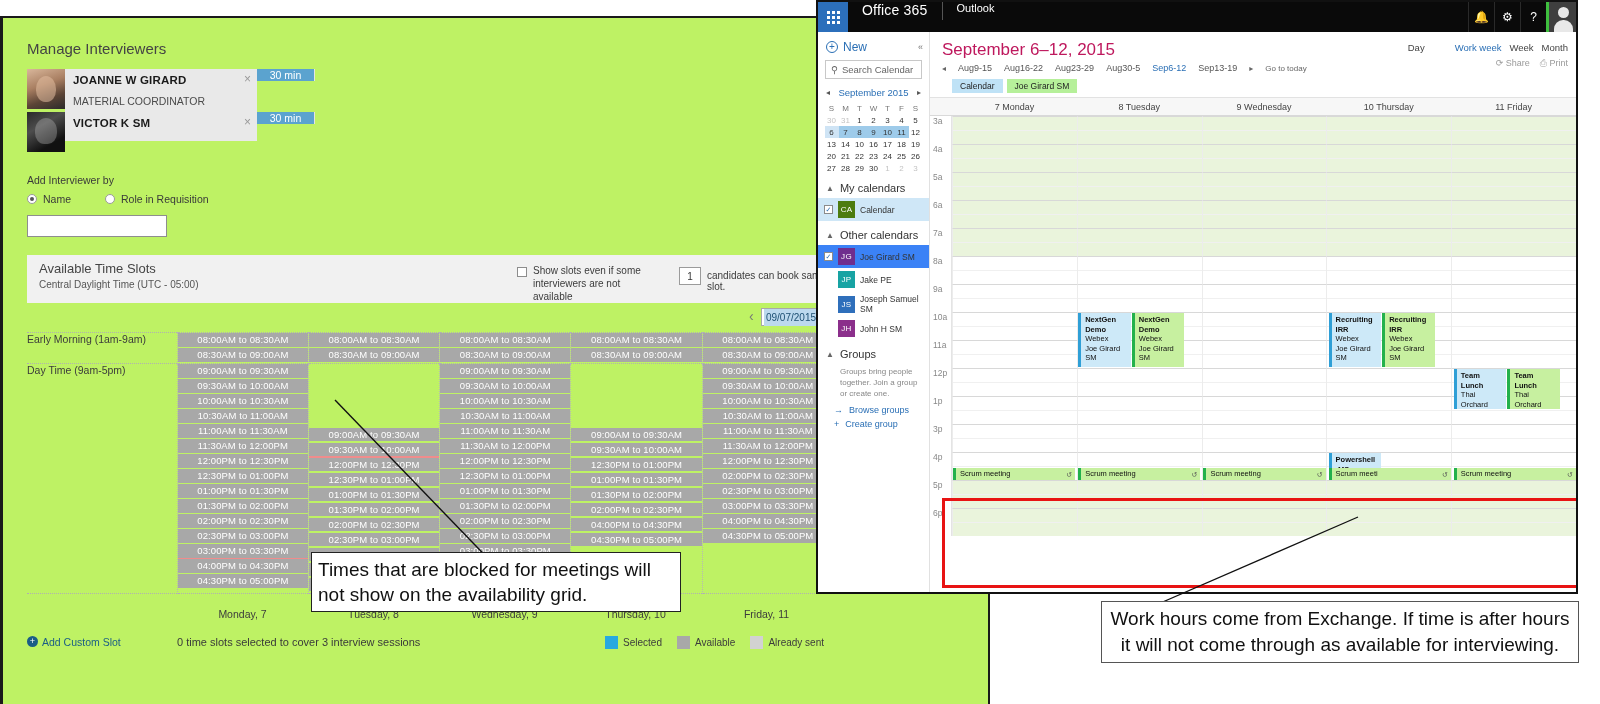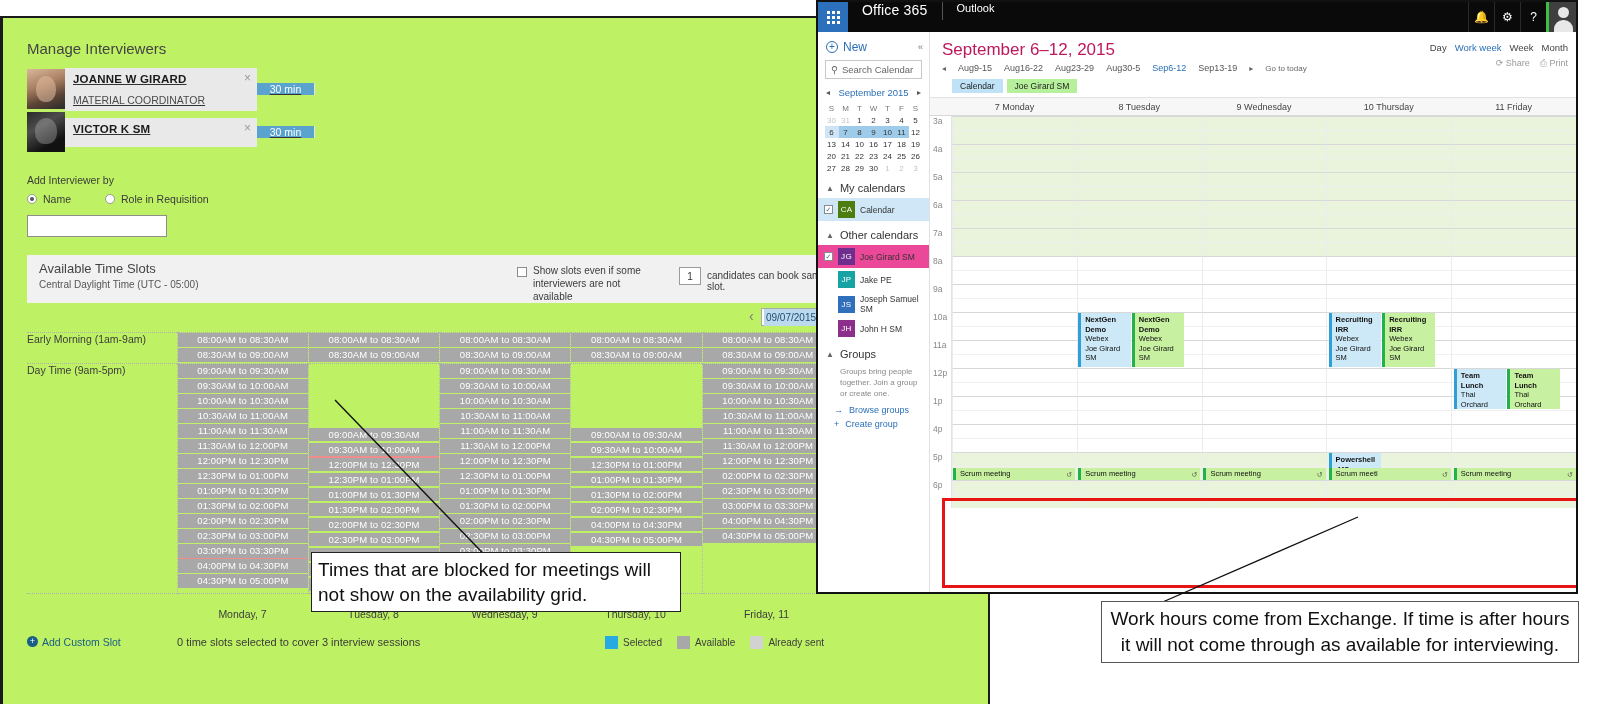--- a/index.html
+++ b/index.html
@@ -15,21 +15,21 @@
   #left-app {
     position:absolute; left:0; top:16px; width:990px; height:700px;
     background:#bef264; border:2px solid #1a1a1a; border-left:3px solid #1a1a1a;
     overflow:hidden;
   }
   #left-inner { position:absolute; left:24px; top:0; width:950px; height:686px; }
 
   .page-title { font-size:15px; color:#444; margin:22px 0 12px 0; font-weight:400; }
 
   
-  .iv-row { display:flex; align-items:center; height:40px; margin-bottom:3px;text-decoration:underline; }
+  .iv-row { display:flex; align-items:flex-start; height:40px; margin-bottom:3px; }
   .iv-avatar { width:38px; height:40px; background:#6b6b6b; flex:none; position:relative; overflow:hidden; }
   .iv-avatar.a1 { background:linear-gradient(160deg,#d9b79b 0%,#a97f62 40%,#5b4436 70%,#2b2b2b 100%); }
   .iv-avatar.a2 { background:linear-gradient(150deg,#2a2a2a 0%,#4d4d4d 35%,#111 75%); }
   .iv-avatar.a1:after{ content:""; position:absolute; left:9px; top:7px; width:20px; height:26px;
      border-radius:50% 50% 45% 45%; background:rgba(225,190,160,.55); }
   .iv-avatar.a2:after{ content:""; position:absolute; left:8px; top:6px; width:22px; height:26px;
      border-radius:50% 50% 42% 42%; background:rgba(190,190,190,.35); }
   .iv-name-cell { width:192px; background:#e9e9e9; padding:4px 8px; position:relative; flex:none; }
   .iv-name { font-size:11.5px; font-weight:bold; color:#1a1a1a; letter-spacing:.2px; line-height:14px; }
   .iv-role { font-size:10.5px; color:#4b4b4b; line-height:14px;margin-top:7px; }
@@ -139,36 +139,36 @@
   .mini-cal th { font-size:8px; color:#777; font-weight:normal; height:12px; width:14px; text-align:center; }
   .mini-cal td { font-size:8px; color:#333; height:12px; text-align:center; }
   .mini-cal td.dim { color:#c3c3c3; }
   .mini-cal td.sel { background:#cfe4f5; }
   .mini-cal td.today { background:#9ecbea; }
 
   .sec-head { display:flex; align-items:center; gap:6px; padding:8px 8px 4px 8px; font-size:11px; color:#333; }
   .sec-head .chev { font-size:8px; color:#666; }
   .cal-item { display:flex; align-items:center; gap:5px; padding:3px 6px; font-size:8.5px; color:#333; }
   .cal-item.hl-blue { background:#cfe7f7; }
-  .cal-item.hl-green { background:#ec4899; }
+  .cal-item.hl-green { background:#3b82f6; }
   .cal-chk { width:9px; height:9px; border:1px solid #8b8b8b; background:#fff; font-size:7px; line-height:8px;
      text-align:center; color:#2a6fb5; flex:none; }
   .cal-chk.empty { border:none; background:transparent; }
   .cal-badge { width:17px; height:17px; color:#fff; font-size:8px; display:flex; align-items:center;
      justify-content:center; flex:none; letter-spacing:.3px; }
   .grp-text { font-size:8px; color:#888; padding:2px 8px 4px 22px; line-height:11px; }
   .grp-link { display:flex; align-items:center; gap:6px; padding:2px 8px 2px 16px; font-size:9px; color:#2a6fb5; }
 
   .o-main { flex:1; position:relative; overflow:hidden; }
   .cal-title { font-size:17px; color:#be185d; padding:8px 0 0 12px; font-weight:400; }
   .week-nav { display:flex; align-items:center; gap:12px; padding:3px 0 0 12px; font-size:9px; color:#555; }
   .week-nav .cur { color:#2a6fb5; }
   .week-nav .tiny { font-size:8px; color:#666; }
   .view-nav { position:absolute; right:8px; top:10px; display:flex; gap:8px; font-size:9.5px; color:#444; }
-  .view-nav .act { color:#2a6fb5; }
+  .view-nav .act { color:#2a6fb5;margin-left:22px; }
   .view-actions { position:absolute; right:8px; top:26px; display:flex; gap:10px; font-size:9px; color:#9a9a9a; }
   .cal-tags { display:flex; gap:4px; padding:6px 0 4px 22px; }
   .cal-tag { font-size:8.5px; padding:2px 8px; color:#222; }
   .cal-tag.b { background:#bfe2f6; }
   .cal-tag.g { background:#b6f09a; }
 
   .day-head { display:flex; border-top:1px solid #e2e2e2; border-bottom:1px solid #d9d9d9; background:#f7f7f7; height:19px; }
   .day-head .gut { width:22px; flex:none; }
   .day-head .dh { flex:1; text-align:center; font-size:9px; color:#444; line-height:19px; }
 
@@ -730,20 +730,30 @@
             <div class="gut">1p</div>
             <div class="cellz">
               <div class="cell"></div>
               <div class="cell"></div>
               <div class="cell"></div>
               <div class="cell"></div>
               <div class="cell"></div>
             </div>
           </div>
           <div class="hr-row">
+            <div class="gut">3p</div>
+            <div class="cellz">
+              <div class="cell"></div>
+              <div class="cell"></div>
+              <div class="cell"></div>
+              <div class="cell"></div>
+              <div class="cell"></div>
+            </div>
+          </div>
+          <div class="hr-row">
             <div class="gut">4p</div>
             <div class="cellz">
               <div class="cell"></div>
               <div class="cell"></div>
               <div class="cell"></div>
               <div class="cell"></div>
               <div class="cell"></div>
             </div>
           </div>
           <div class="hr-row off">

